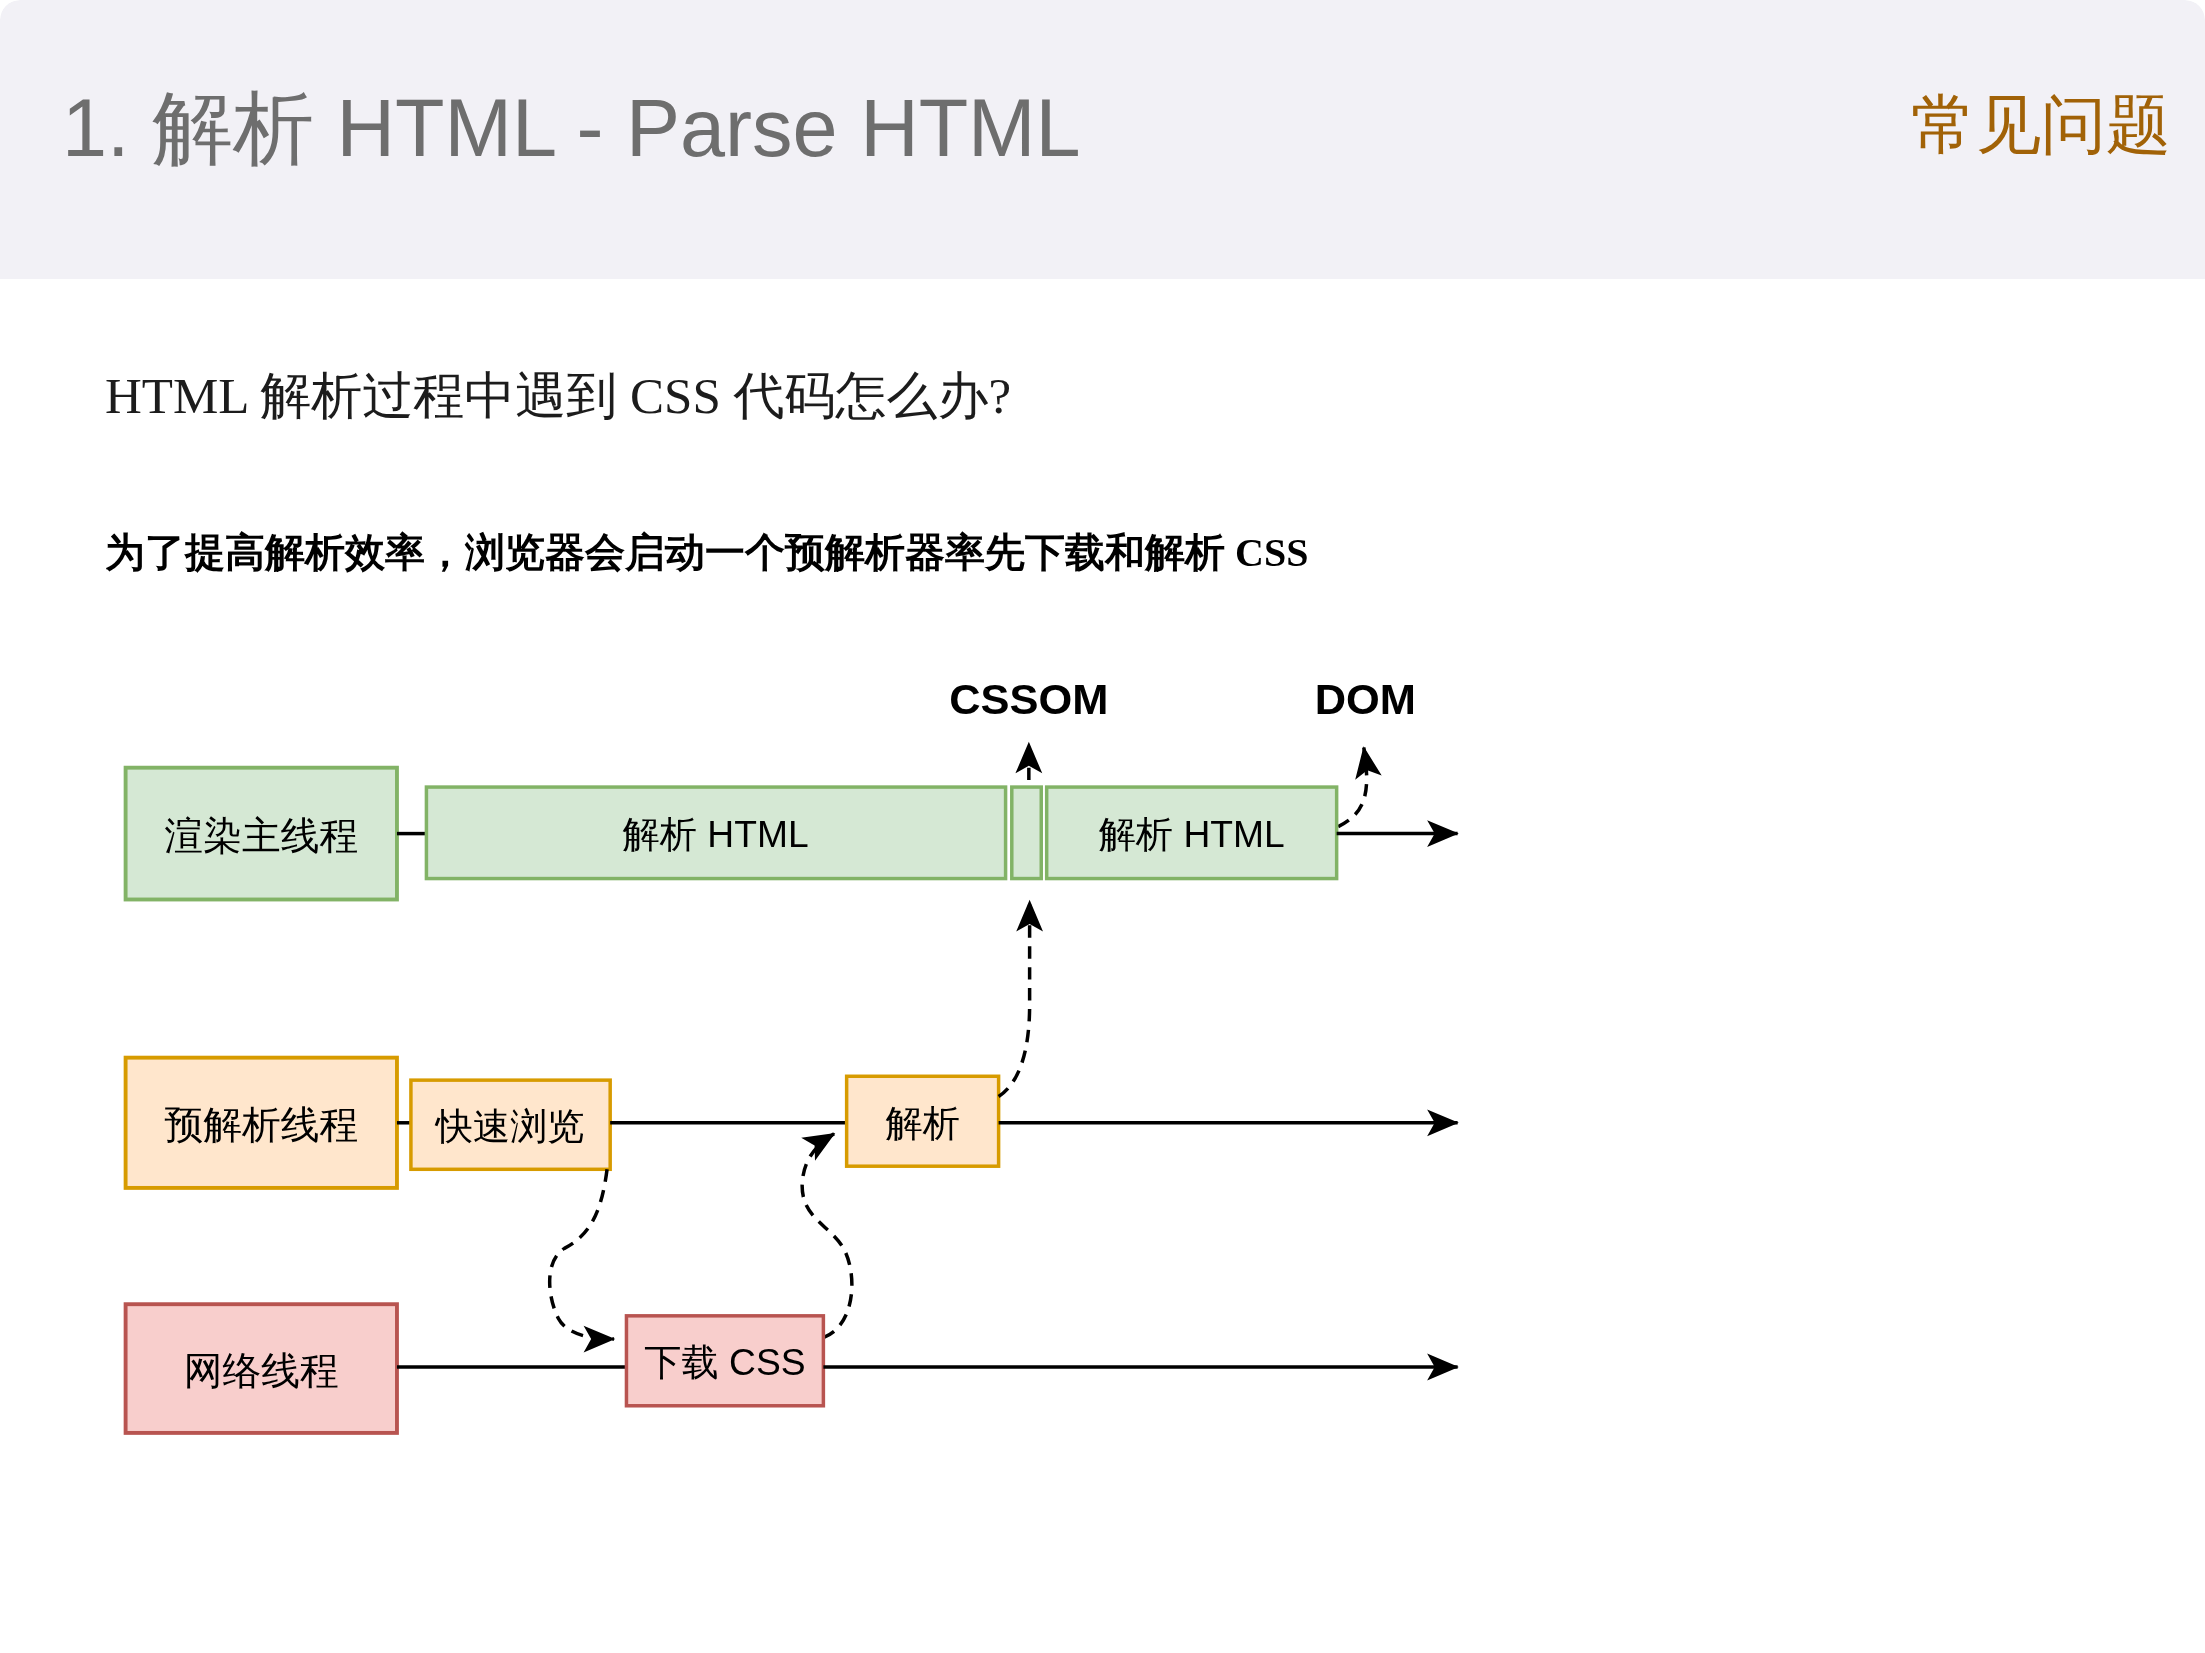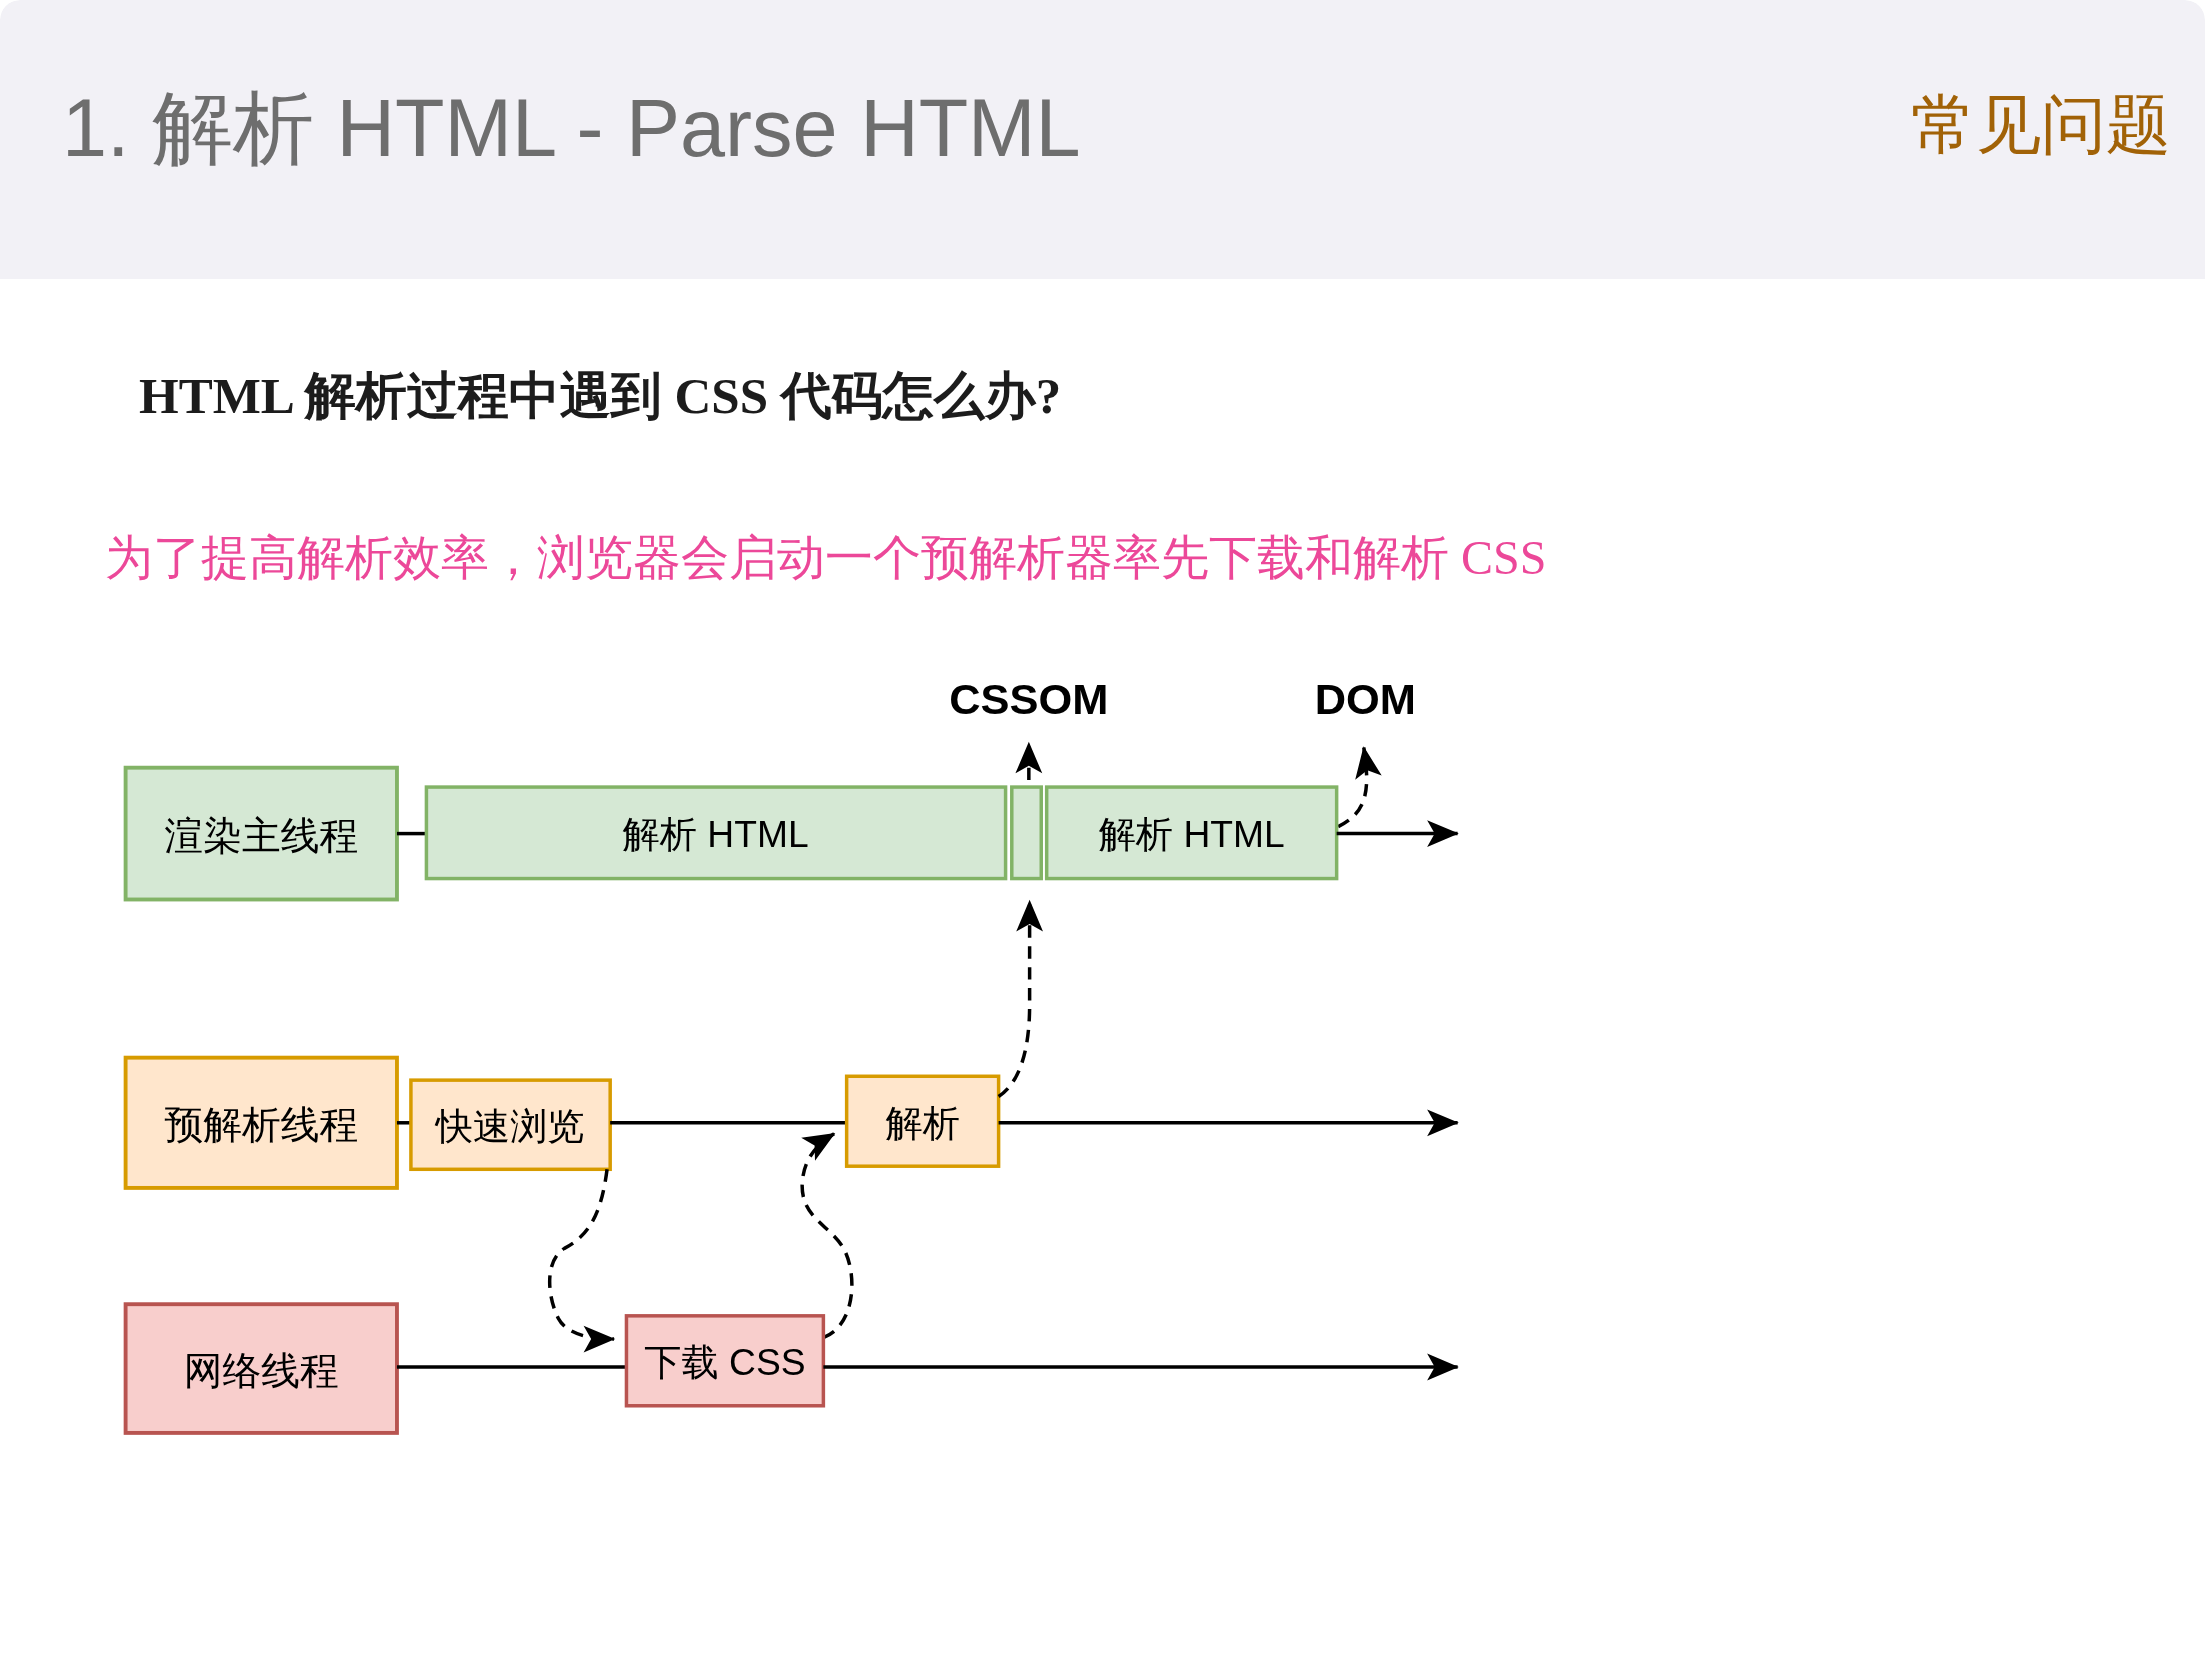--- a/index.html
+++ b/index.html
@@ -4,24 +4,24 @@
 <style>
   html,body{margin:0;padding:0;background:#ffffff;}
   .slide{position:relative;width:2205px;height:1654px;background:#ffffff;overflow:hidden;
          font-family:"Liberation Sans",sans-serif;border-radius:20px;}
   .header{position:absolute;left:0;top:0;width:2205px;height:279px;background:#f2f1f6;
           border-radius:20px 20px 0 0;text-align:center;}
   .title{position:absolute;left:62px;top:84px;font-size:81px;line-height:1.1;color:#6e6e6e;
          font-family:"Liberation Sans",sans-serif;white-space:nowrap;}
   .corner-label{position:absolute;right:34px;top:95px;font-size:65px;line-height:1.1;color:#a16207;
          font-family:Liberation Mono, monospace;white-space:nowrap;}
-  .question{position:absolute;left:105px;top:366px;font-size:51px;line-height:1.2;font-weight:700;
-         color:#1c1c1c;font-family:"Liberation Serif","DejaVu Serif",serif;white-space:nowrap;margin-left:34px;}
-  .answer{position:absolute;left:105px;top:529px;font-size:48px;line-height:1.2;font-weight:400;
-         color:#ec4899;font-family:"Liberation Serif","DejaVu Serif",serif;white-space:nowrap;}
+  .question{position:absolute;left:105px;top:366px;font-size:51px;line-height:1.2;font-weight:400;
+         color:#1c1c1c;font-family:"Liberation Serif","DejaVu Serif",serif;white-space:nowrap;}
+  .answer{position:absolute;left:105px;top:529px;font-size:40px;line-height:1.2;font-weight:700;
+         color:#000000;font-family:"Liberation Serif","DejaVu Serif",serif;white-space:nowrap;}
   svg.diagram{position:absolute;left:0;top:0;}
   svg.diagram text{font-family:"Liberation Sans",sans-serif;fill:#000000;}
   .box-label{font-size:50px;}
   .seg-label{font-size:48px;}
   .out-label{font-size:56px;font-weight:700;}
   .sline{stroke:#000000;stroke-width:4.5;fill:none;}
   .dline{stroke:#000000;stroke-width:4.5;fill:none;stroke-dasharray:16 11;}
   .tbox{stroke-width:5;}
   .sbox{stroke-width:4.5;}
 </style>

